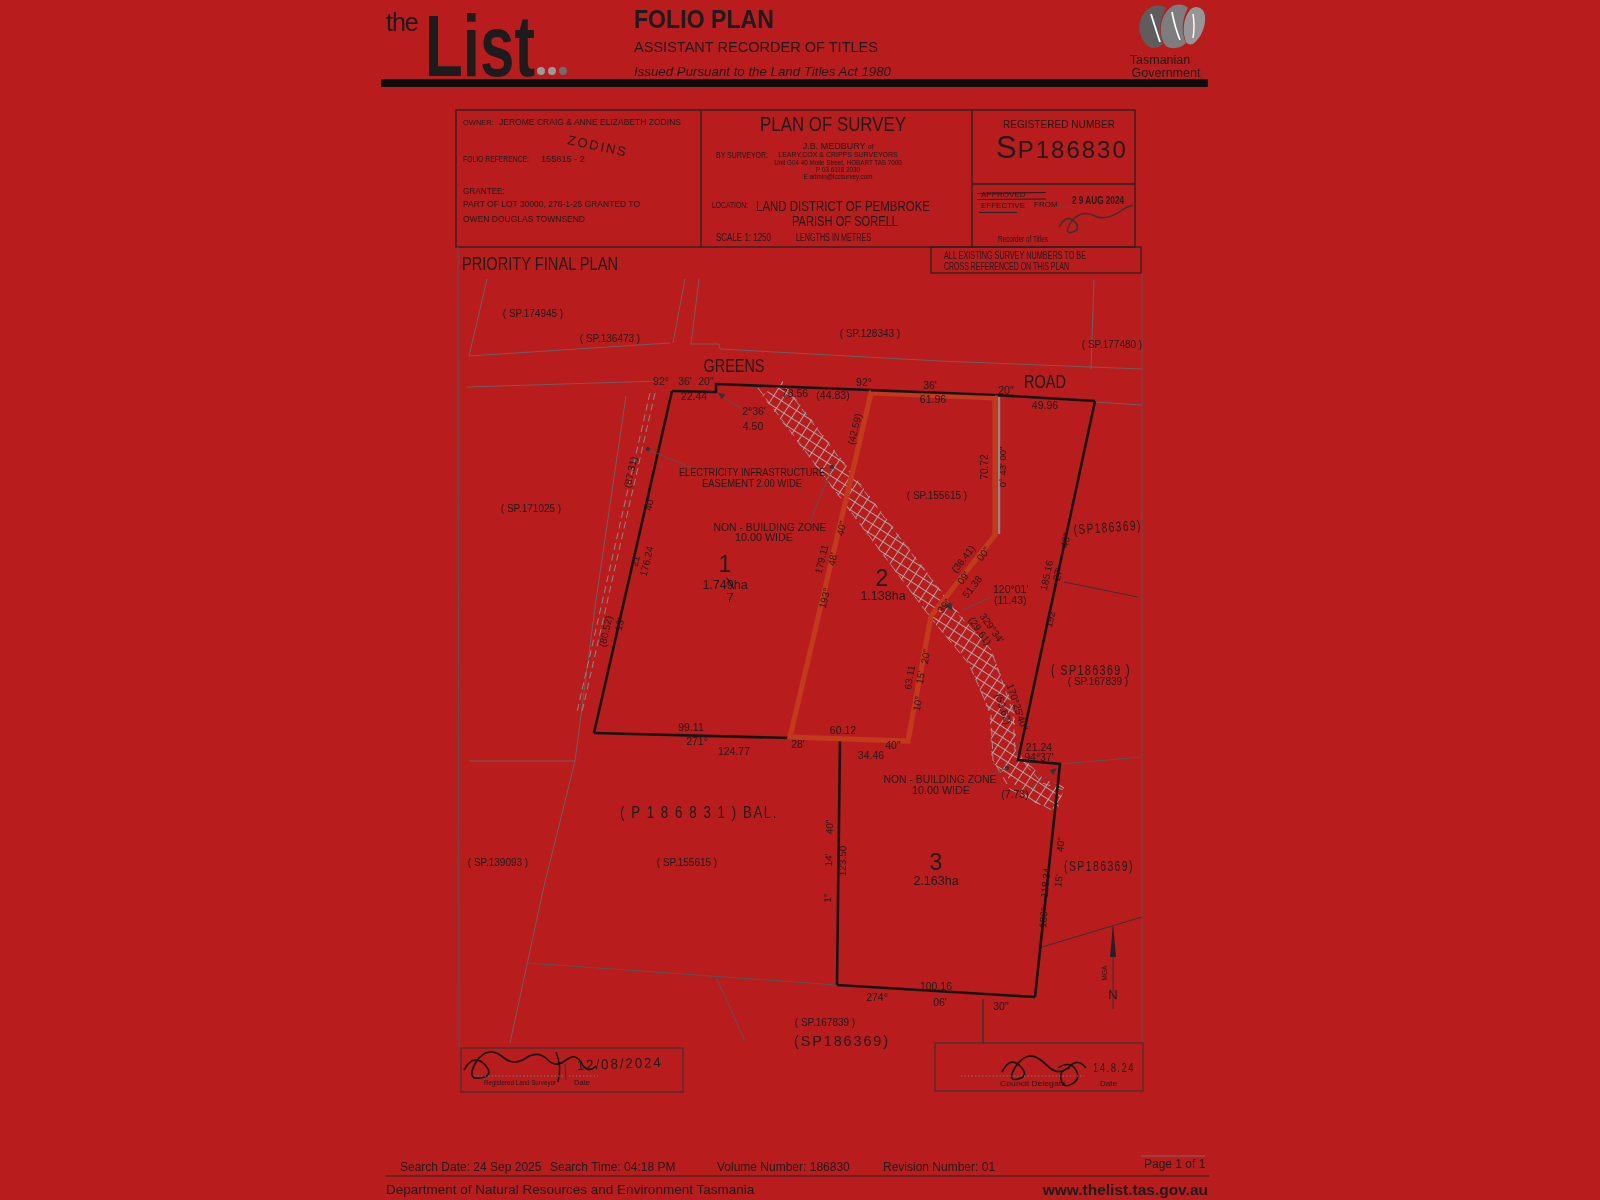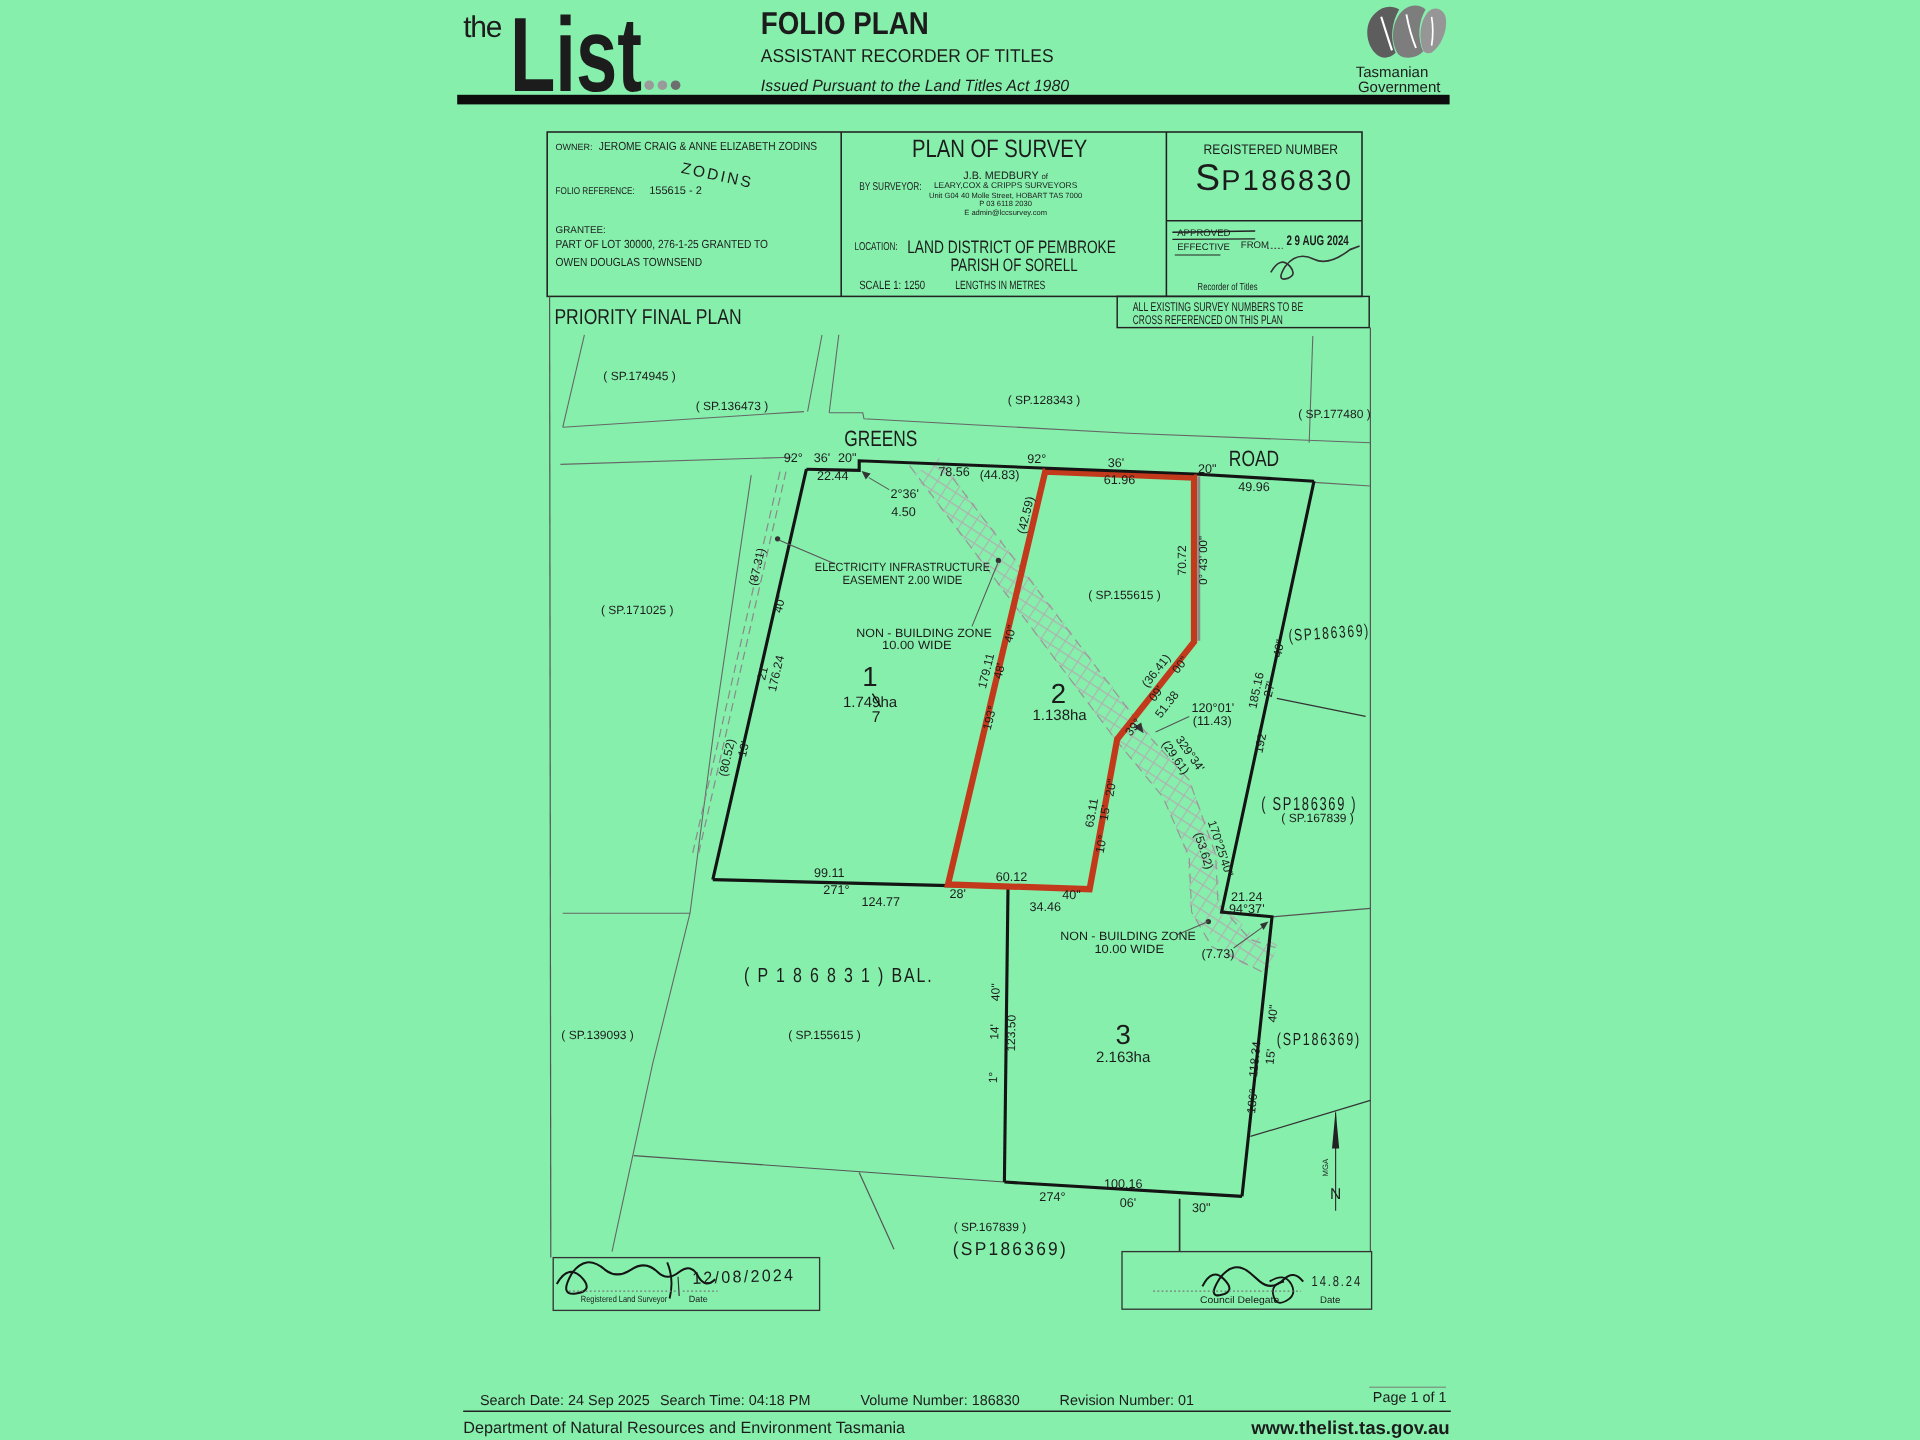--- a/index.html
+++ b/index.html
@@ -1,16 +1,16 @@
 <!DOCTYPE html>
 <html><head>
 <meta charset="utf-8">
 <style>
 html,body{margin:0;padding:0;background:#ffffff;}
-#page{position:relative;width:1600px;height:1200px;background:#86efac;overflow:hidden;}
+#page{position:relative;width:1600px;height:1200px;background:#b91c1c;overflow:hidden;}
 svg{position:absolute;left:0;top:0;}
 text{font-family:"Liberation Sans",sans-serif;fill:#1c1c1c;}
 .hw{letter-spacing:2px;}
 </style>
 </head>
 <body>
 <div id="page">
 <svg width="1600" height="1200" viewBox="0 0 1600 1200">
 <defs>
 <pattern id="xh" width="9" height="9" patternUnits="userSpaceOnUse" patternTransform="rotate(33)">

